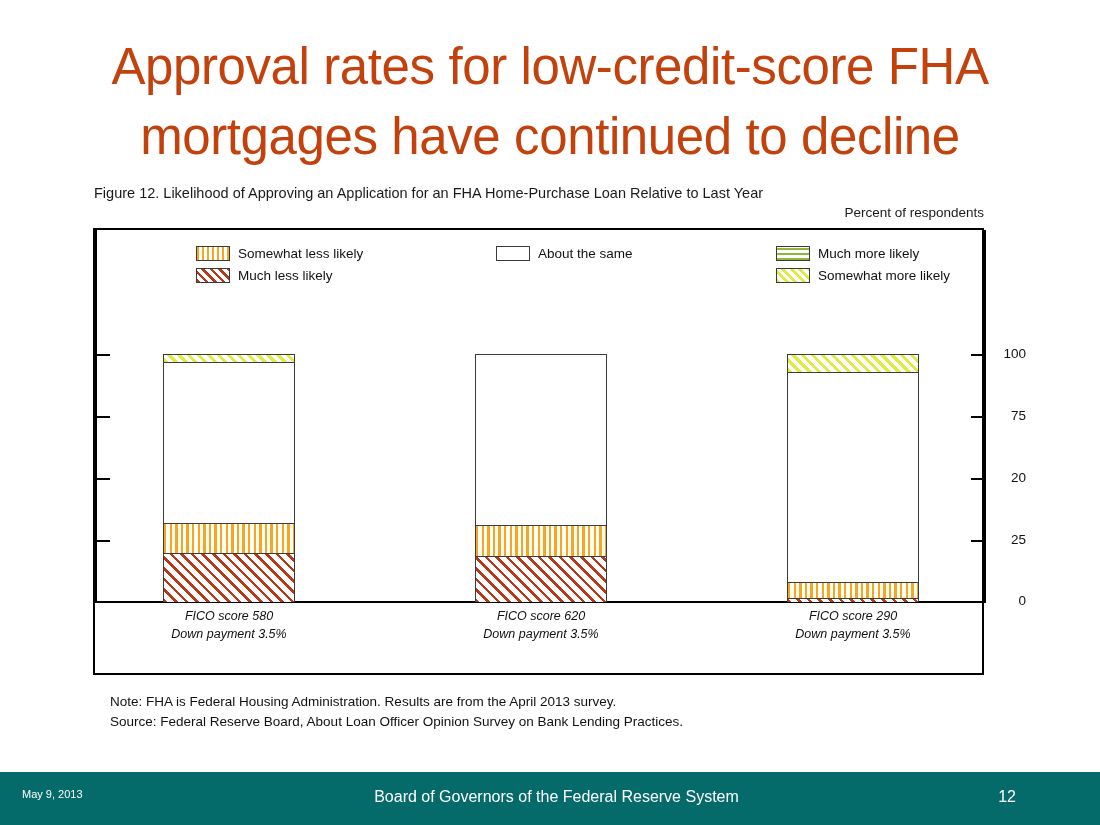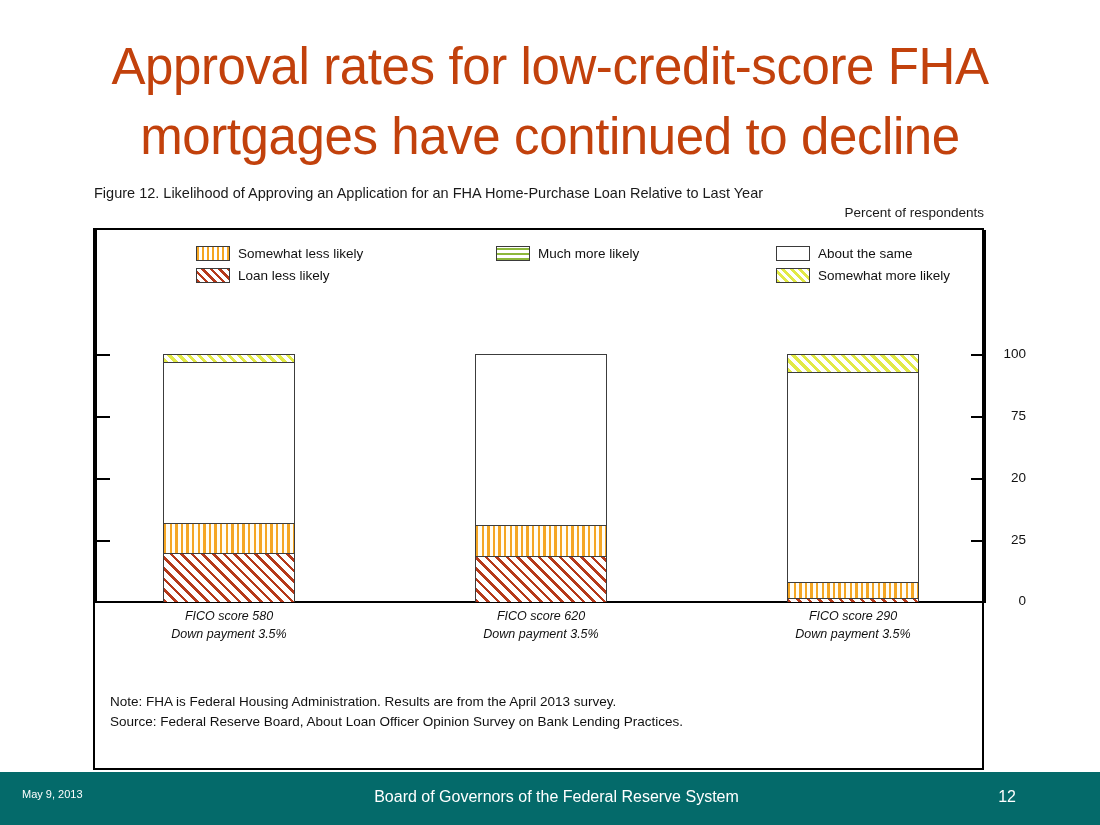--- a/index.html
+++ b/index.html
@@ -38,21 +38,21 @@
     right: 116px; top: 205px;
     font-size: 13.5px;
     color: #1a1a1a;
     white-space: nowrap;
   }
 
   
   .plot-box {
     position: absolute;
     left: 93px; top: 228px;
-    width: 891px; height: 542px;
+    width: 891px; height: 447px;
     border: 2.2px solid #000;
     background: #fff;
   }
 
   
   .legend {
     position: absolute;
     left: 101px; top: 12px;
     width: 790px;
     display: grid;
@@ -230,31 +230,31 @@
   <div class="fig-units">Percent of respondents</div>
 
   <div class="plot-box">
 
     <div class="legend">
       <div class="legend-item">
         <span class="swatch sw-somewhat-less"></span>
         <span>Somewhat less likely</span>
       </div>
       <div class="legend-item">
+        <span class="swatch sw-about-same"></span>
+        <span>About the same</span>
+      </div>
+      <div class="legend-item">
         <span class="swatch sw-much-more"></span>
         <span>Much more likely</span>
       </div>
-      <div class="legend-item">
-        <span class="swatch sw-about-same"></span>
-        <span>About the same</span>
-      </div>
 
       <div class="legend-item">
         <span class="swatch sw-much-less"></span>
-        <span>Loan less likely</span>
+        <span>Much less likely</span>
       </div>
       <div></div>
       <div class="legend-item">
         <span class="swatch sw-somewhat-more"></span>
         <span>Somewhat more likely</span>
       </div>
     </div>
 
     <div class="axis-area">
 

